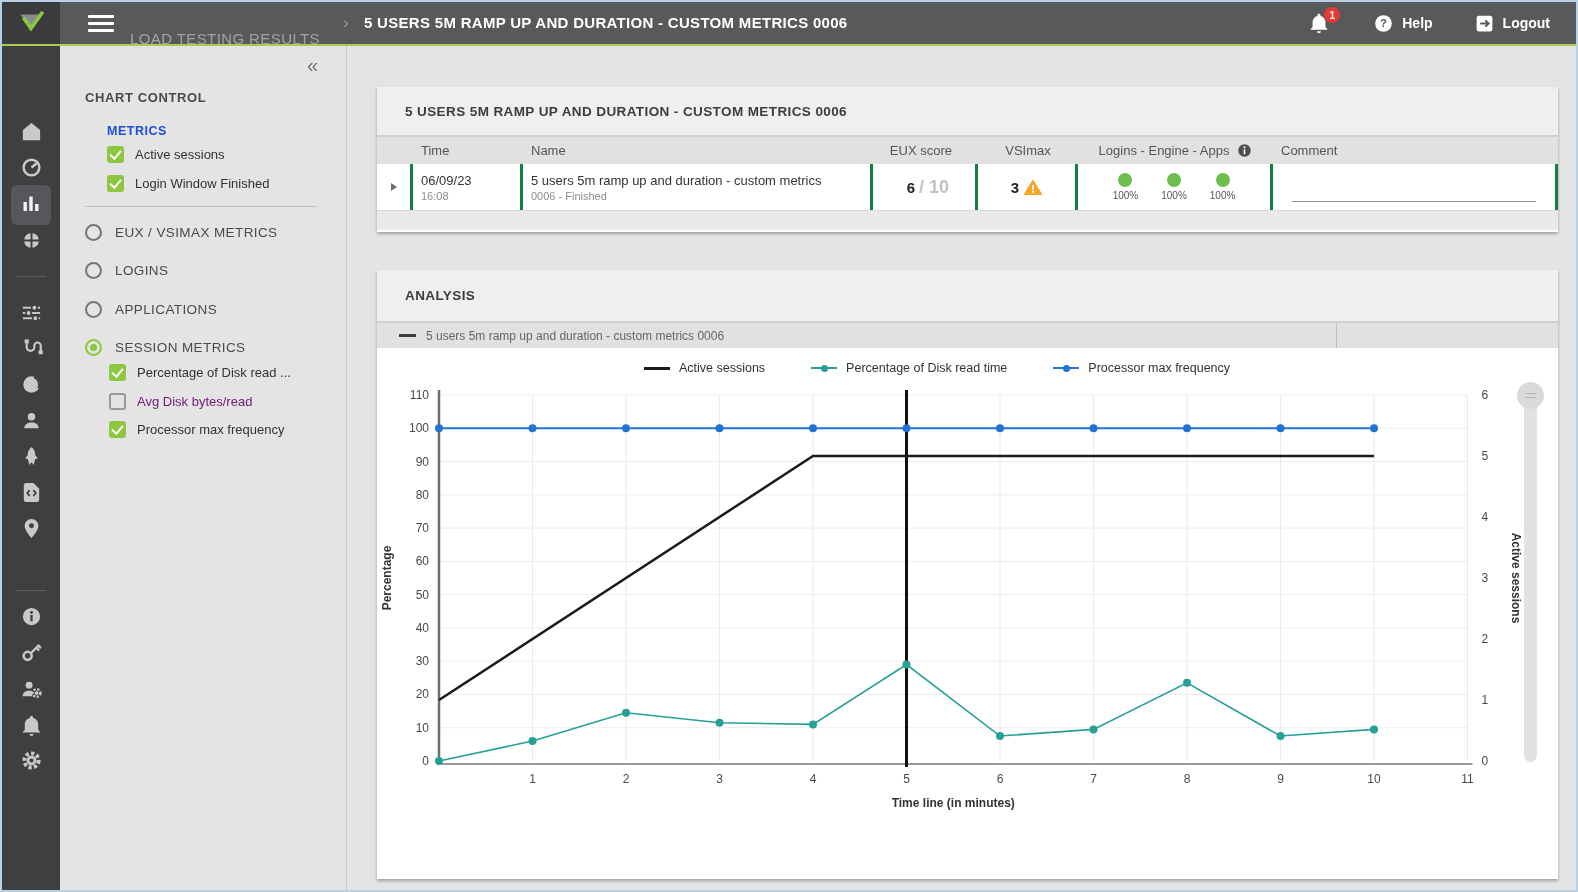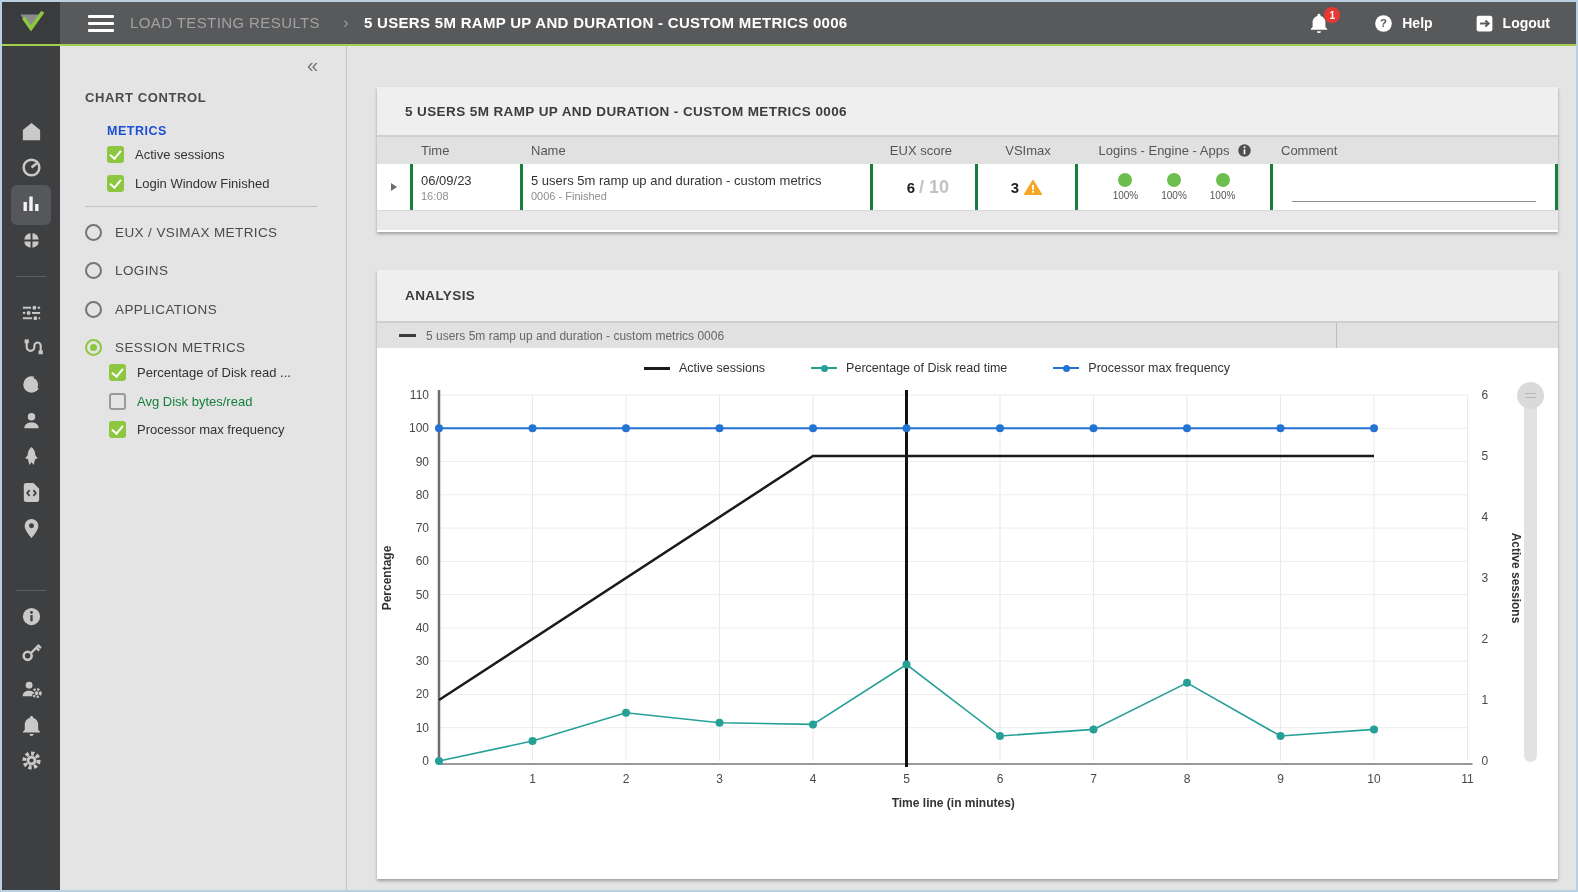--- a/index.html
+++ b/index.html
@@ -9,21 +9,21 @@
     background: #e4e4e4;
     position: relative;
     overflow: hidden;
     border: 2px solid #b9cfe4;
   }
   
   .header { position: absolute; left:0; top:0; width:100%; height:44px; background:#58595b; border-bottom:2px solid #a5cd50; z-index:30; }
   .logo-box { position:absolute; left:0; top:0; width:58px; height:42px; background:#3a3b3c; display:flex; align-items:center; justify-content:center; }
   .hamburger { position:absolute; left:86px; top:13px; width:26px; height:17px; cursor:pointer; }
   .hamburger div { height:3px; background:#fff; margin-bottom:4px; border-radius:1px; }
-  .breadcrumb-root { position:absolute; left:128px; top:12px; font-size:15px; color:#a2a2a2; letter-spacing:.4px;text-align:center; }
+  .breadcrumb-root { position:absolute; left:128px; top:28px; font-size:15px; color:#a2a2a2; letter-spacing:.4px;text-align:center; }
   .breadcrumb-sep { position:absolute; left:341px; top:11px; font-size:17px; color:#9a9a9a; }
   .page-title { position:absolute; left:362px; top:12px; font-size:15px; color:#fff; font-weight:bold; letter-spacing:.3px; }
   .header-right { position:absolute; right:6px; top:0; height:42px; display:flex; align-items:center; }
   .header-item { display:flex; align-items:center; gap:8px; color:#fff; font-size:14px; font-weight:bold; padding:0 20px; height:42px; cursor:pointer; }
   .header-divider { width:1px; height:28px; background:#73747
 6; }
   .bell-wrap { position:relative; padding:0 22px; height:42px; display:flex; align-items:center; cursor:pointer; }
   .badge { position:absolute; top:5px; right:12px; min-width:16px; height:16px; border-radius:8px; background:#e53935; color:#fff; font-size:10px; font-weight:bold; display:flex; align-items:center; justify-content:center; padding:0 4px; }
   
   .sidebar { position:absolute; left:0; top:44px; width:58px; height:848px; background:#3e3f41; z-index:20; }
@@ -34,21 +34,21 @@
   .chart-control { position:absolute; left:58px; top:44px; width:287px; height:848px; border-right:1px solid #c6c6c6; }
   .collapse-btn { position:absolute; right:28px; top:8px; font-size:20px; color:#757575; cursor:pointer; }
   .cc-title { position:absolute; left:25px; top:44px; font-size:13px; font-weight:bold; color:#4a4a4a; letter-spacing:.6px; }
   .cc-subtitle { position:absolute; left:47px; top:78px; font-size:12.5px; font-weight:bold; color:#1d4ed8; letter-spacing:.5px; }
   .check-row { position:absolute; left:47px; display:flex; align-items:center; gap:11px; cursor:pointer; }
   .checkbox { width:17px; height:17px; border-radius:3px; background:#8dc63f; position:relative; flex:none; }
   .checkbox::after { content:""; position:absolute; left:5px; top:1.5px; width:5px; height:9px; border:solid #fff; border-width:0 2.2px 2.2px 0; transform:rotate(40deg); }
   .checkbox.unchecked { background:transparent; border:2px solid #9a9a9a; }
   .checkbox.unchecked::after { display:none; }
   .check-label { font-size:13px; color:#333; }
-  .check-label.disabled { color:#15803d; }
+  .check-label.disabled { color:#701a75; }
   .cc-divider { position:absolute; left:25px; width:232px; height:1px; background:#c2c2c2; }
   .radio-row { position:absolute; left:25px; display:flex; align-items:center; gap:13px; cursor:pointer; }
   .radio { width:17px; height:17px; border-radius:50%; border:2px solid #757575; position:relative; flex:none; background:#fff0; }
   .radio.selected { border-color:#8dc63f; }
   .radio.selected::after { content:""; position:absolute; left:3px; top:3px; width:7px; height:7px; border-radius:50%; background:#8dc63f; }
   .radio-label { font-size:13.5px; color:#4a4a4a; letter-spacing:.4px; }
   
   .panel { position:absolute; left:375px; width:1181px; background:#fff; box-shadow:0 2px 3px rgba(0,0,0,.3); }
   .panel-title-bar { height:50px; background:#efefef; border-bottom:2px solid #cfcfcf; display:flex; align-items:center; padding-left:28px; font-size:13.5px; font-weight:bold; color:#3c3c3c; letter-spacing:.4px; }
   

